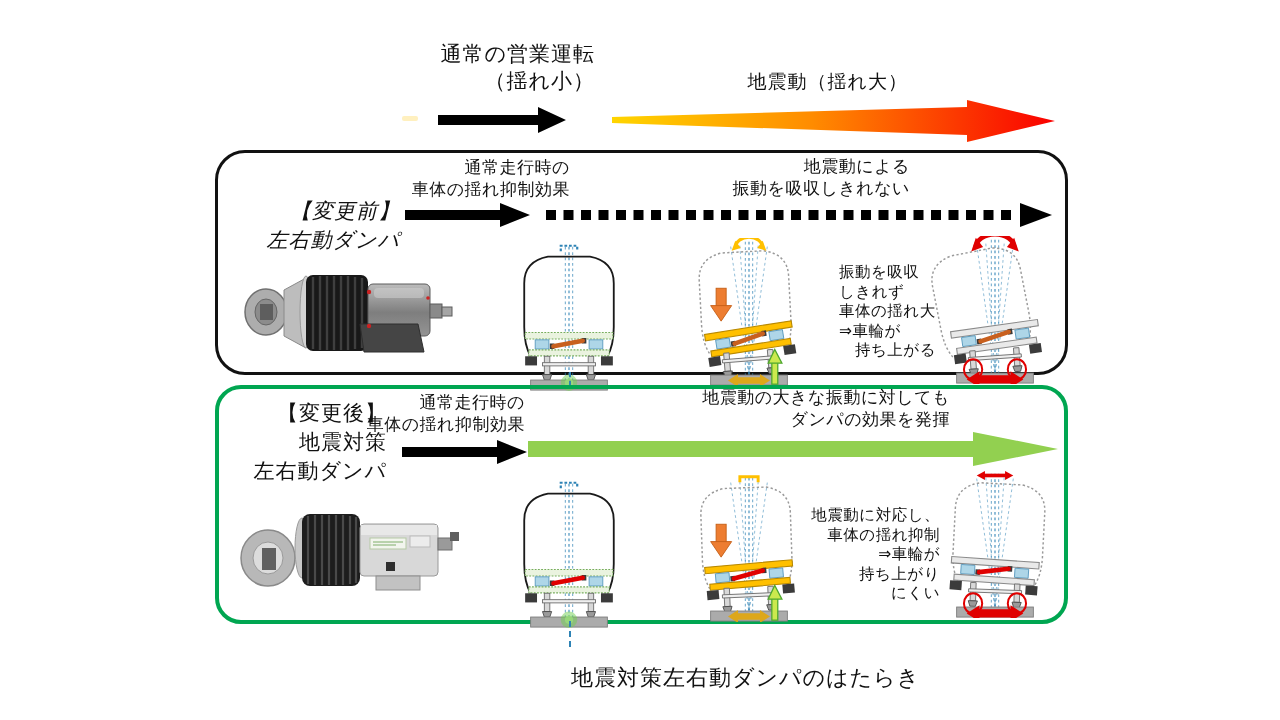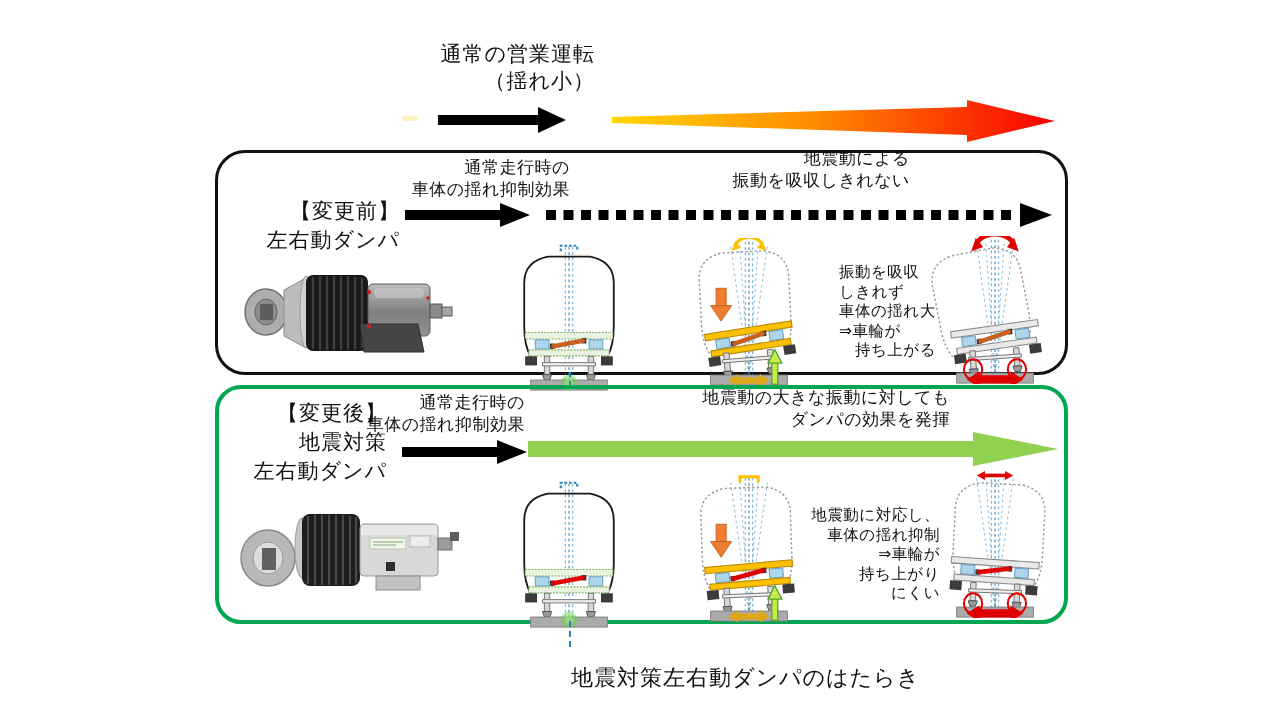--- a/index.html
+++ b/index.html
@@ -30,49 +30,50 @@
 （揺れ小）</div>
 
   <div class="abs" style="left:438px;top:107px;width:128px;height:26px;">
     <svg viewBox="0 0 128 26" width="128" height="26">
       <polygon points="0,8 100,8 100,0 128,13 100,26 100,18 0,18" fill="#000"></polygon>
     </svg>
   </div>
 
   <div class="abs faint" style="left:402px;top:116px;"></div>
 
+  <div class="abs ml ctr lbl-quake-top" style="left:618px;top:70px;width:290px;">地震動（揺れ大）</div>
 
   <div class="abs" style="left:612px;top:98px;width:443px;height:46px;">
     <svg viewBox="0 0 443 46" width="443" height="46">
       <defs>
         <linearGradient id="ga" x1="0" y1="0" x2="1" y2="0">
           <stop offset="0" stop-color="#ffd500"></stop>
           <stop offset="0.45" stop-color="#ff8c00"></stop>
           <stop offset="1" stop-color="#fa0000"></stop>
         </linearGradient>
       </defs>
       <polygon points="0,19 355,9 355,2 443,23 355,44 355,37 0,25" fill="url(#ga)"></polygon>
     </svg>
   </div>
 
   <div class="abs box-before"></div>
 
-  <div class="abs ml ctr sec-title" style="left:235px;top:196px;width:165px;">【変更前】
+  <div class="abs ml ctr sec-title" style="left:235px;top:196px;width:165px;font-style:italic;">【変更前】
 左右動ダンパ</div>
 
   <div class="abs ml ctr arrow-lbl" style="left:370px;top:157px;width:200px;">通常走行時の
 車体の揺れ抑制効果</div>
 
   <div class="abs" style="left:405px;top:203px;width:125px;height:24px;">
     <svg viewBox="0 0 125 24" width="125" height="24">
       <polygon points="0,7 95,7 95,0 125,12 95,24 95,17 0,17" fill="#000"></polygon>
     </svg>
   </div>
 
-  <div class="abs ml ctr arrow-lbl" style="left:695px;top:148px;width:215px;">地震動による
+  <div class="abs ml ctr arrow-lbl" style="left:695px;top:156px;width:215px;">地震動による
 振動を吸収しきれない</div>
 
   <div class="abs" style="left:546px;top:203px;width:506px;height:24px;">
     <svg viewBox="0 0 506 24" width="506" height="24">
       <line x1="0" y1="12" x2="472" y2="12" stroke="#000" stroke-width="10" stroke-dasharray="10 7.5"></line>
       <polygon points="474,0 506,12 474,24" fill="#000"></polygon>
     </svg>
   </div>
 
   <div class="abs" style="left:240px;top:262px;width:215px;height:98px;">

